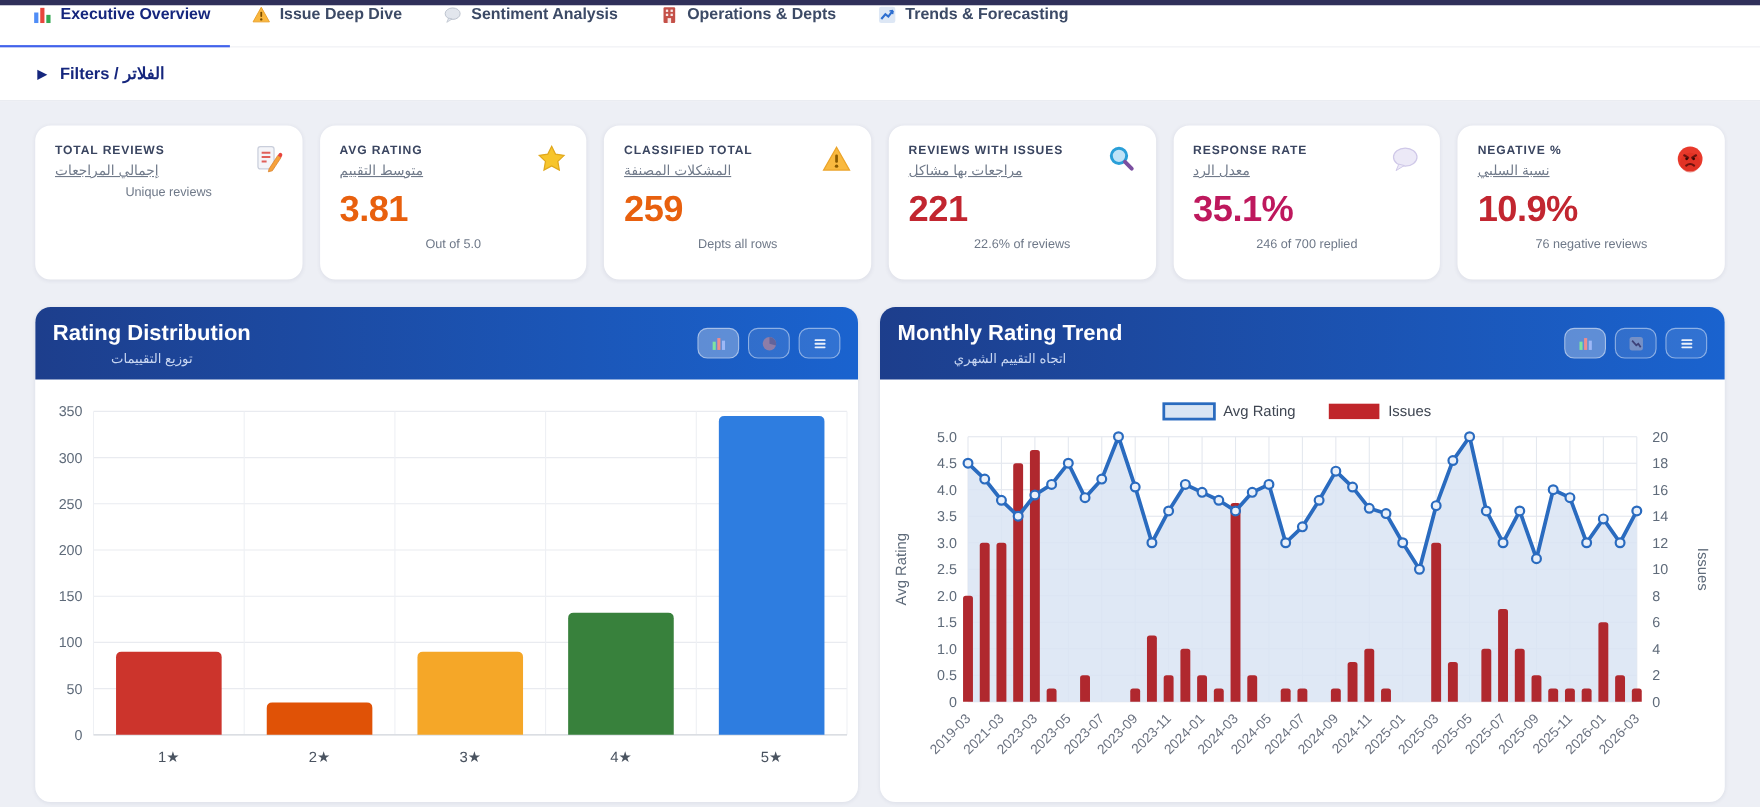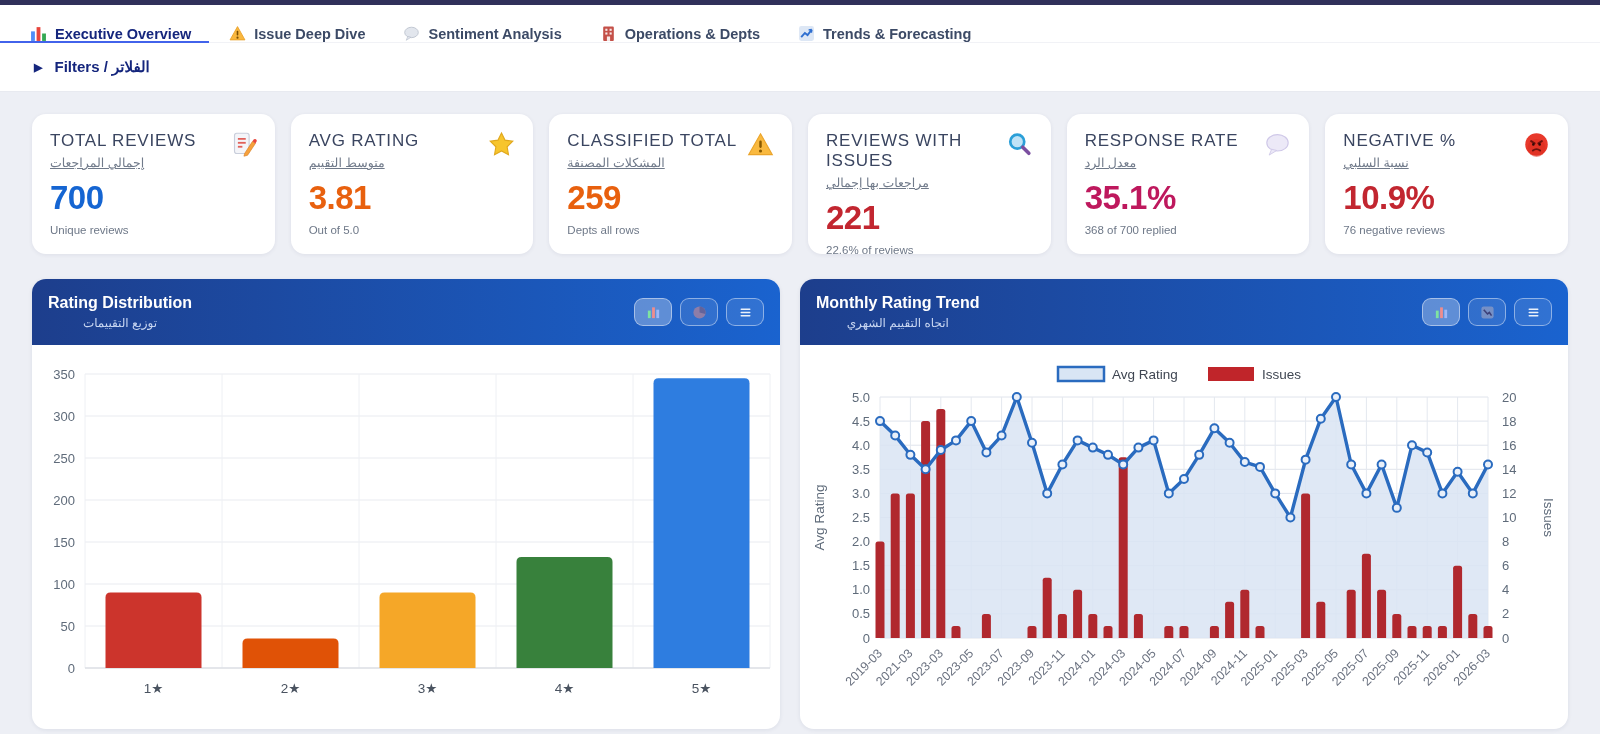--- a/index.html
+++ b/index.html
@@ -8,21 +8,21 @@
     width:1600px; height:734px; overflow:hidden; position:relative;
     background:#edeff5; font-family:"Liberation Sans", sans-serif;
   }
   .top-strip { height:5px; background:#30305a; }
   
   .tabbar {
     background:#fff; height:38px; display:flex; align-items:center;
     padding-left:14px; gap:6px; position:relative; border-bottom:1px solid #f1f2f6;
   }
   .tab {
-    display:flex; align-items:flex-end; gap:8px; padding:0 16px; height:100%;
+    display:flex; align-items:flex-start; gap:8px; padding:0 16px; height:100%;
     font-size:14.5px; font-weight:700; color:#3c4a66; cursor:pointer; position:relative;
   }
   .tab.active { color:#15267d; }
   .tab.active::after {
     content:""; position:absolute; left:-14px; right:-2px; bottom:-1px;
     height:2.5px; background:#4263eb;
   }
   .ticon { width:17px; height:17px; display:inline-flex; }
   .ticon svg { width:100%; height:100%; }
   
@@ -35,39 +35,39 @@
   
   .kpi-row {
     display:grid; grid-template-columns:repeat(6,1fr); gap:16px;
     margin:22px 32px 0 32px;
   }
   .kpi-card {
     background:#fff; border-radius:14px; padding:17px 18px; height:140px;
     box-shadow:0 1px 4px rgba(25,35,75,.07); position:relative;
   }
   .kpi-top { display:flex; justify-content:space-between; align-items:flex-start; }
-  .kpi-label { font-size:17px; font-weight:400; letter-spacing:.8px; color:#3a4560; }
+  .kpi-label { font-size:11px; font-weight:700; letter-spacing:.8px; color:#3a4560; }
   .kpi-ar { font-size:12.5px; color:#707a8a; margin-top:4px; direction:rtl; text-align:left;text-decoration:underline; }
   .kpi-value { font-size:33px; font-weight:800; margin-top:9px; letter-spacing:-.5px; }
-  .kpi-caption { font-size:11.5px; color:#6e7888; margin-top:7px; }
+  .kpi-caption { font-size:11.5px; color:#6e7888; margin-top:7px;text-align:center; }
   .kpi-icon { width:27px; height:27px; flex:none; }
   .kpi-icon svg { width:100%; height:100%; }
   
   .charts-row {
     display:grid; grid-template-columns:748px 768px; gap:20px; margin:25px 32px 0 32px;
   }
   .chart-card {
     background:#fff; border-radius:14px; overflow:hidden; height:450px;
     box-shadow:0 1px 4px rgba(25,35,75,.08);
   }
   .chart-header {
     height:66px; background:linear-gradient(90deg,#1d3e8c,#1a63cf);
     display:flex; justify-content:space-between; align-items:center; padding:0 16px;
   }
-  .ch-title { font-size:16px; font-weight:700; color:#fff; }
+  .ch-title { font-size:20px; font-weight:700; color:#fff; }
   .ch-sub { font-size:12px; color:#c9d7f2; margin-top:4px; direction:rtl; text-align:center; }
   .hbtns { display:flex; gap:8px; }
   .hbtn {
     width:38px; height:28px; border:1.5px solid rgba(255,255,255,.45); border-radius:9px;
     display:flex; align-items:center; justify-content:center;
     background:rgba(255,255,255,.10); cursor:pointer;
   }
   .hbtn.active { background:rgba(255,255,255,.30); }
   .hbtn svg { width:15px; height:15px; }
   .chart-body { position:relative; height:384px; }
@@ -154,21 +154,20 @@
             <g stroke="#e0605a" stroke-width="1.6">
               <line x1="7" y1="7" x2="14" y2="7"></line>
               <line x1="7" y1="10.5" x2="14" y2="10.5"></line>
               <line x1="7" y1="14" x2="11" y2="14"></line>
             </g>
             <path d="M13 20 L20 9.2 L22.6 11 L15.6 21.6 L12.4 22.4 Z" fill="#f6a13b" stroke="#d9822b" stroke-width="0.6"></path>
             <path d="M20 9.2 L22.6 11 L23.6 9.4 A1.6 1.6 0 0 0 21 7.6 Z" fill="#e8453c"></path>
           </svg>
       </span>
     </div>
-    <div class="kpi-value" style="color:#1565d2">700</div>
     <div class="kpi-caption">Unique reviews</div>
   </div>
 
   <div class="kpi-card">
     <div class="kpi-top">
       <div>
         <div class="kpi-label">AVG RATING</div>
         <div class="kpi-ar">متوسط التقييم</div>
       </div>
       <span class="kpi-icon">
@@ -196,21 +195,21 @@
       </span>
     </div>
     <div class="kpi-value" style="color:#e8600e">259</div>
     <div class="kpi-caption">Depts all rows</div>
   </div>
 
   <div class="kpi-card">
     <div class="kpi-top">
       <div>
         <div class="kpi-label">REVIEWS WITH ISSUES</div>
-        <div class="kpi-ar">مراجعات بها إجمالي</div>
+        <div class="kpi-ar">مراجعات بها مشاكل</div>
       </div>
       <span class="kpi-icon">
         <svg viewBox="0 0 24 24">
             <circle cx="10" cy="9.5" r="6.2" fill="#bfe3f7" stroke="#2a9fd8" stroke-width="2.4"></circle>
             <line x1="14.9" y1="14.4" x2="20.3" y2="19.8" stroke="#7b4fa0" stroke-width="3.2" stroke-linecap="round"></line>
           </svg>
       </span>
     </div>
     <div class="kpi-value" style="color:#c22630">221</div>
     <div class="kpi-caption">22.6% of reviews</div>
@@ -223,21 +222,21 @@
         <div class="kpi-ar">معدل الرد</div>
       </div>
       <span class="kpi-icon">
         <svg viewBox="0 0 24 24">
             <ellipse cx="12" cy="10.5" rx="9.5" ry="7.3" fill="#ece9f7" stroke="#cfc8e8" stroke-width="1"></ellipse>
             <path d="M6.8 16.2 L4.6 21.4 L11.3 17.3 Z" fill="#ece9f7" stroke="#cfc8e8" stroke-width="0.8"></path>
           </svg>
       </span>
     </div>
     <div class="kpi-value" style="color:#be185d">35.1%</div>
-    <div class="kpi-caption">368 of 700 replied</div>
+    <div class="kpi-caption">246 of 700 replied</div>
   </div>
 
   <div class="kpi-card">
     <div class="kpi-top">
       <div>
         <div class="kpi-label">NEGATIVE %</div>
         <div class="kpi-ar">نسبة السلبي</div>
       </div>
       <span class="kpi-icon">
         <svg viewBox="0 0 24 24">

